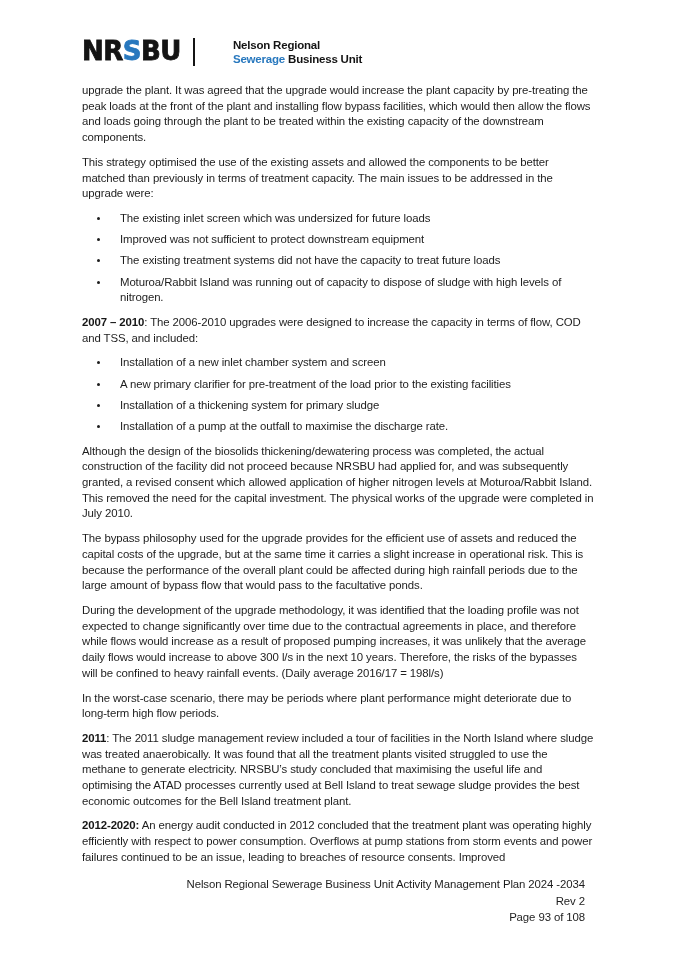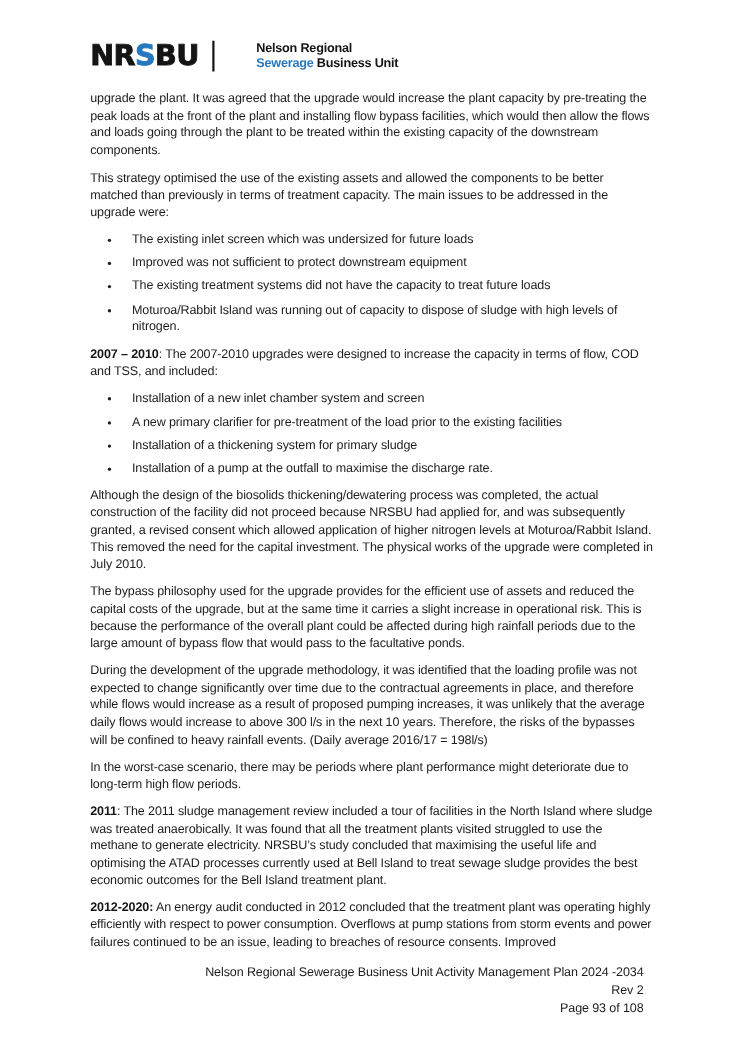--- a/index.html
+++ b/index.html
@@ -14,21 +14,21 @@
     width: 675px; height: 955px;
     background: #ffffff;
     overflow: hidden;
   }
 
   
   .logo {
     position: absolute;
     left: 82px; top: 36px;
     display: flex;
-    align-items: center;
+    align-items: flex-end;
   }
   .wordmark {
     font-family: "DejaVu Sans", sans-serif;
     font-weight: bold;
     font-size: 26px;
     letter-spacing: -0.5px;
     color: #141414;
     -webkit-text-stroke: 0.8px #141414;
     line-height: 30px;
     white-space: nowrap;
@@ -105,21 +105,21 @@
     <p>upgrade the plant. It was agreed that the upgrade would increase the plant capacity by pre-treating the peak loads at the front of the plant and installing flow bypass facilities, which would then allow the flows and loads going through the plant to be treated within the existing capacity of the downstream components.</p>
     <p>This strategy optimised the use of the existing assets and allowed the components to be better matched than previously in terms of treatment capacity.  The main issues to be addressed in the upgrade were:</p>
 
     <ul>
       <li>The existing inlet screen which was undersized for future loads</li>
       <li>Improved was not sufficient to protect downstream equipment</li>
       <li>The existing treatment systems did not have the capacity to treat future loads</li>
       <li>Moturoa/Rabbit Island was running out of capacity to dispose of sludge with high levels of nitrogen.</li>
     </ul>
 
-    <p><strong>2007 – 2010</strong><span>: The 2007-2010 upgrades were designed to increase the capacity in terms of flow, COD and TSS, and included:</span></p>
+    <p><strong>2007 – 2010</strong><span>: The 2006-2010 upgrades were designed to increase the capacity in terms of flow, COD and TSS, and included:</span></p>
 
     <ul>
       <li>Installation of a new inlet chamber system and screen</li>
       <li>A new primary clarifier for pre-treatment of the load prior to the existing facilities</li>
       <li>Installation of a thickening system for primary sludge</li>
       <li>Installation of a pump at the outfall to maximise the discharge rate.</li>
     </ul>
 
     <p>Although the design of the biosolids thickening/dewatering process was completed, the actual construction of the facility did not proceed because NRSBU had applied for, and was subsequently granted, a revised consent which allowed application of higher nitrogen levels at Moturoa/Rabbit Island. This removed the need for the capital investment.  The physical works of the upgrade were completed in July 2010.</p>
     <p>The bypass philosophy used for the upgrade provides for the efficient use of assets and reduced the capital costs of the upgrade, but at the same time it carries a slight increase in operational risk. This is because the performance of the overall plant could be affected during high rainfall periods due to the large amount of bypass flow that would pass to the facultative ponds.</p>

